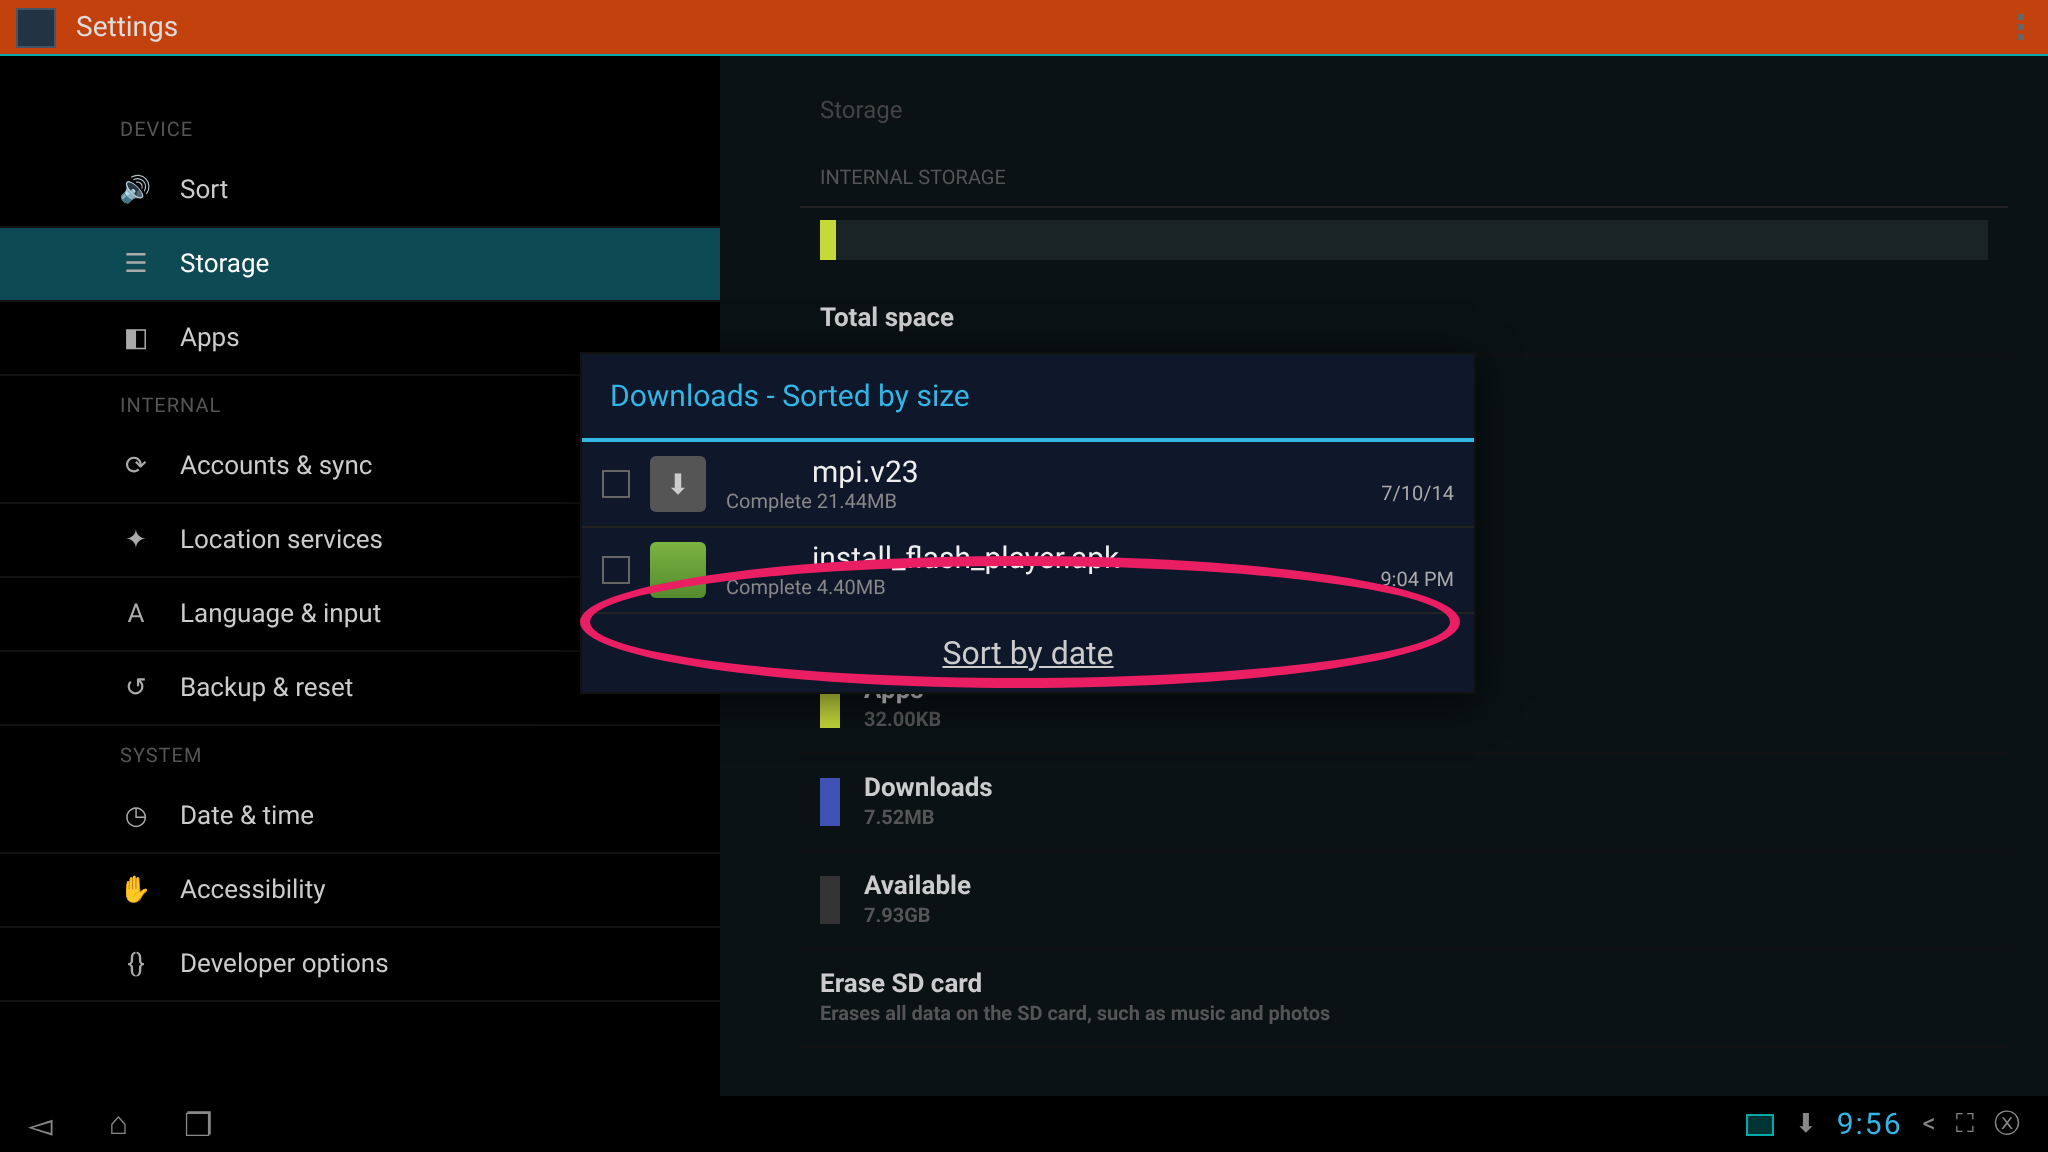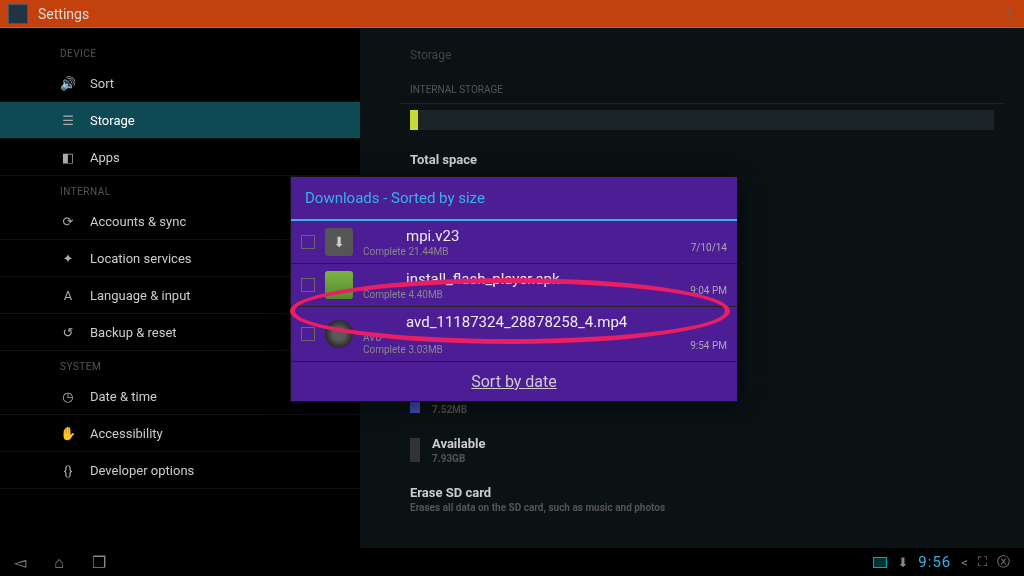--- a/index.html
+++ b/index.html
@@ -3,36 +3,36 @@
 <meta charset="utf-8">
 <style>
 * { margin: 0; padding: 0; box-sizing: border-box; font-family: Roboto, Arial, sans-serif; }
 body { background: #000; width: 1024px; height: 576px; overflow: hidden; position: relative; color: #bbb; }
 .topbar { height: 28px; background: #c2410c; display: flex; align-items: center; padding: 0 8px; border-bottom: 1px solid #0aa; }
 .topbar-icon { width: 20px; height: 20px; background: #234; margin-right: 10px; border: 1px solid #456; }
 .topbar-title { color: #ddd; font-size: 14px; }
 .topbar-menu { margin-left: auto; color: #888; display: flex; flex-direction: column; gap: 2px; padding: 4px; }
 .topbar-menu span { width: 3px; height: 3px; background: #666; }
 .main { display: flex; height: 520px; }
-.sidebar { width: 360px; padding: 10px 0; }
+.sidebar { width: 360px; padding: 22px 0; }
 .section-head { color: #555; font-size: 10px; padding: 10px 60px 6px; letter-spacing: 0.5px; }
 .side-item { display: flex; align-items: center; gap: 14px; padding: 10px 60px; font-size: 13px; color: #ccc; border-bottom: 1px solid #111; cursor: pointer; }
 .side-item.active { background: #0e4a54; color: #fff; }
 .side-icon { width: 16px; height: 16px; display: flex; align-items: center; justify-content: center; color: #aaa; font-size: 13px; }
 .content { flex: 1; background: #0a1214; padding: 4px 0 0 30px; }
 .content-inner { background: #0a1214; padding: 10px 20px 0 10px; height: 100%; overflow: hidden; }
 .content-head { color: #444; font-size: 12px; padding: 6px 0 14px 10px; }
 .section-label { color: #555; font-size: 10px; padding: 8px 10px; border-bottom: 1px solid #222; }
 .storage-bar { height: 20px; background: #1a2426; margin: 6px 10px 12px; position: relative; }
 .storage-bar-fill { position: absolute; left: 0; top: 0; height: 100%; width: 8px; background: #c6d93a; }
 .storage-row { padding: 10px 10px; border-bottom: 1px solid #111; display: flex; align-items: center; gap: 12px; font-weight: bold; }
 .color-box { width: 10px; height: 24px; }
 .storage-text .t1 { color: #ccc; font-size: 13px; }
 .storage-text .t2 { color: #555; font-size: 10px; margin-top: 2px; }
-.dialog { position: absolute; left: 290px; top: 176px; width: 448px; background: #4c1d95; border: 1px solid #111; box-shadow: 0 4px 20px rgba(0,0,0,0.6); }
+.dialog { position: absolute; left: 290px; top: 176px; width: 448px; background: #0f172a; border: 1px solid #111; box-shadow: 0 4px 20px rgba(0,0,0,0.6); }
 .dialog-title { color: #33b5e5; font-size: 15px; padding: 12px 14px; border-bottom: 2px solid #33b5e5; }
 .dl-row { display: flex; align-items: center; padding: 6px 10px; border-bottom: 1px solid #222; gap: 10px; position: relative; }
 .dl-check { width: 14px; height: 14px; border: 1px solid #666; background: transparent; flex-shrink: 0; }
 .dl-icon { width: 28px; height: 28px; background: #555; border-radius: 3px; flex-shrink: 0; display: flex; align-items: center; justify-content: center; font-size: 14px; color: #ccc; }
 .dl-icon.apk { background: linear-gradient(#7cb342,#558b2f); }
 .dl-icon.play { background: radial-gradient(circle,#5a5a5a 30%,#2a2a2a 70%); border-radius: 50%; }
 .dl-info { flex: 1; min-width: 0; }
 .dl-name { color: #eee; font-size: 15px; white-space: nowrap; overflow: hidden; text-overflow: ellipsis; margin-left: 43px; }
 .dl-sub { color: #888; font-size: 10px; margin-top: 1px; }
 .dl-meta { color: #888; font-size: 10px; margin-top: 1px; }
@@ -162,30 +162,20 @@
   </div>
   <div class="dl-row">
     <div class="dl-check"></div>
     <div class="dl-icon apk"></div>
     <div class="dl-info">
         <div class="dl-name">install_flash_player.apk</div>
         <div class="dl-meta">Complete   4.40MB</div>
       </div>
     <div class="dl-date">9:04 PM</div>
   </div>
-  <div class="dl-row">
-    <div class="dl-check"></div>
-    <div class="dl-icon play"></div>
-    <div class="dl-info">
-        <div class="dl-name">avd_11187324_28878258_4.mp4</div>
-        <div class="dl-sub">AVD</div>
-        <div class="dl-meta">Complete   3.03MB</div>
-      </div>
-    <div class="dl-date">9:54 PM</div>
-  </div>
   <div class="dialog-foot">Sort by date</div>
 </div>
 
 <div class="circle-anno"></div>
 
 <div class="navbar">
   <div class="nav-btn">◅</div>
   <div class="nav-btn">⌂</div>
   <div class="nav-btn">❐</div>
   <div class="nav-right">

